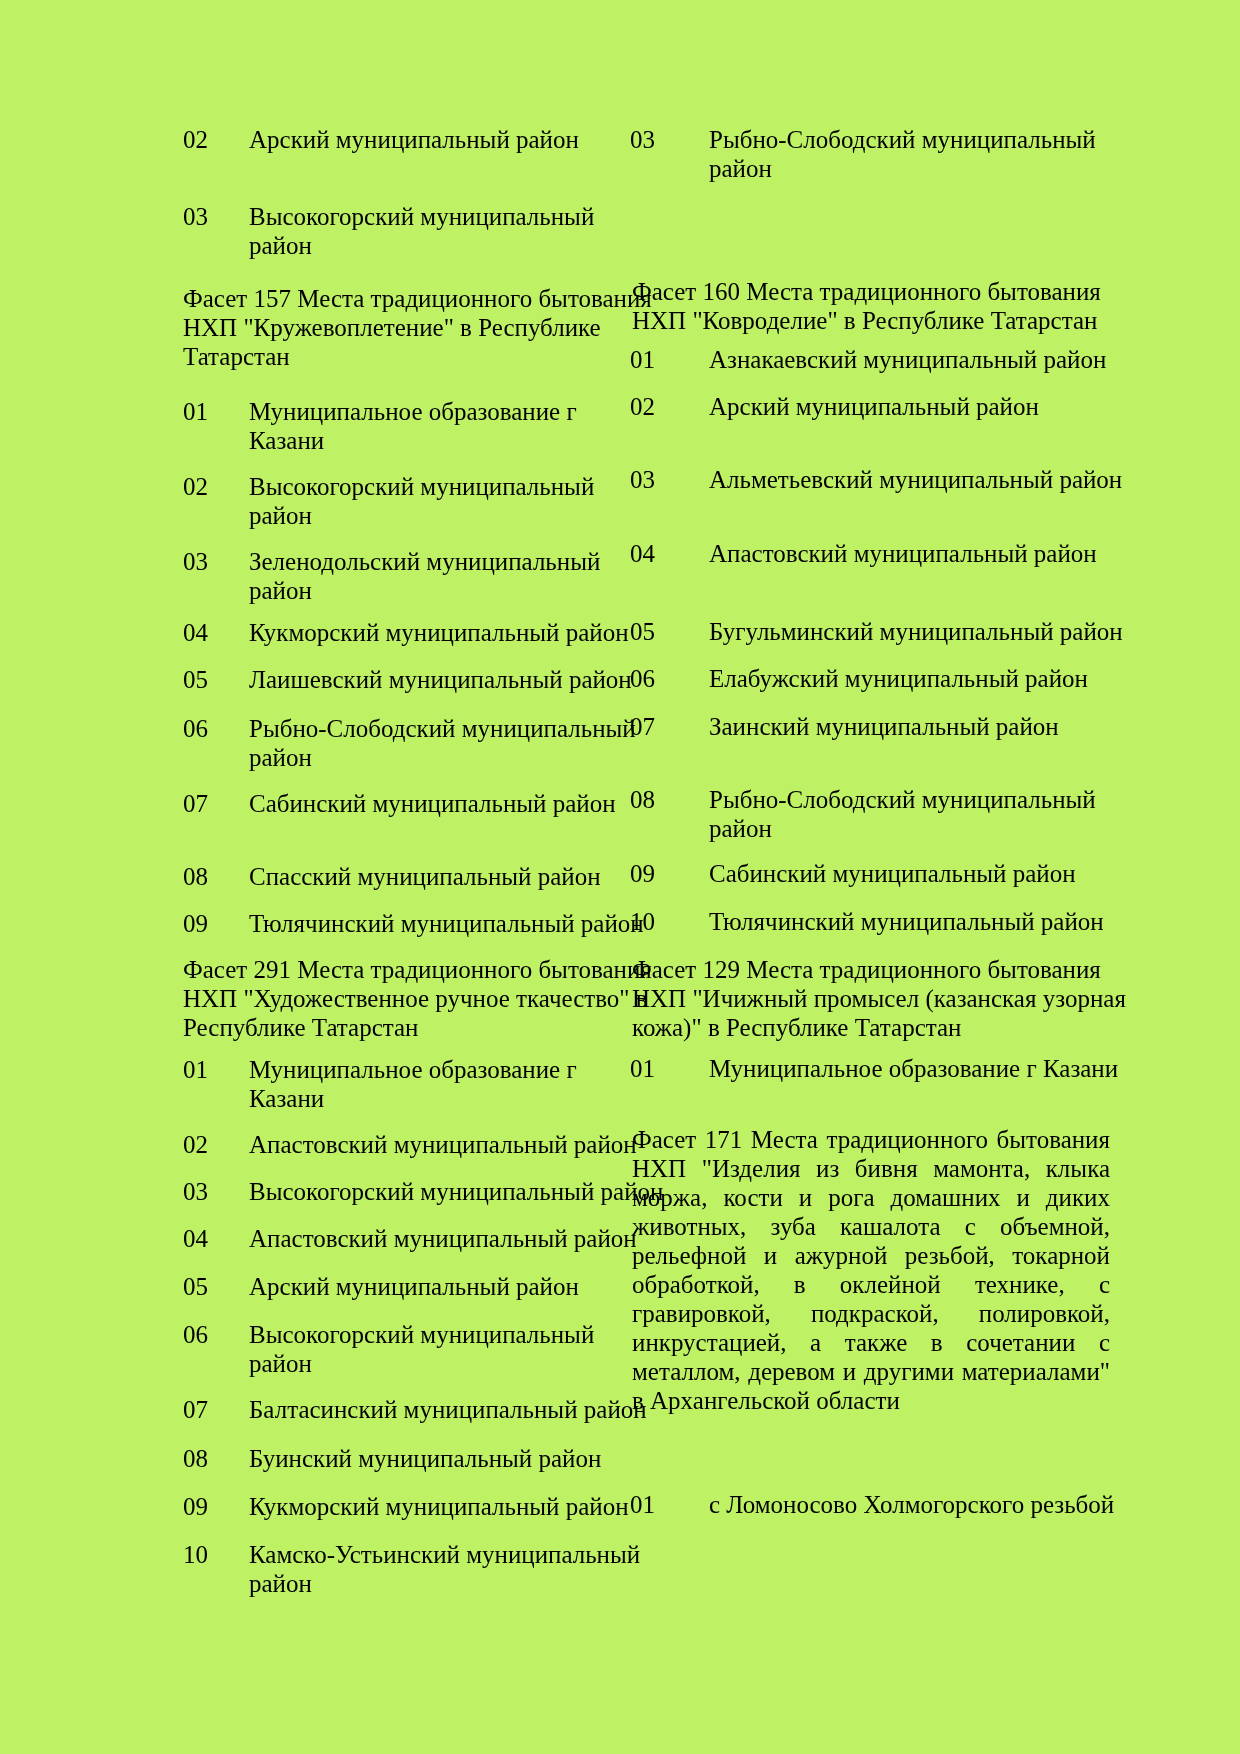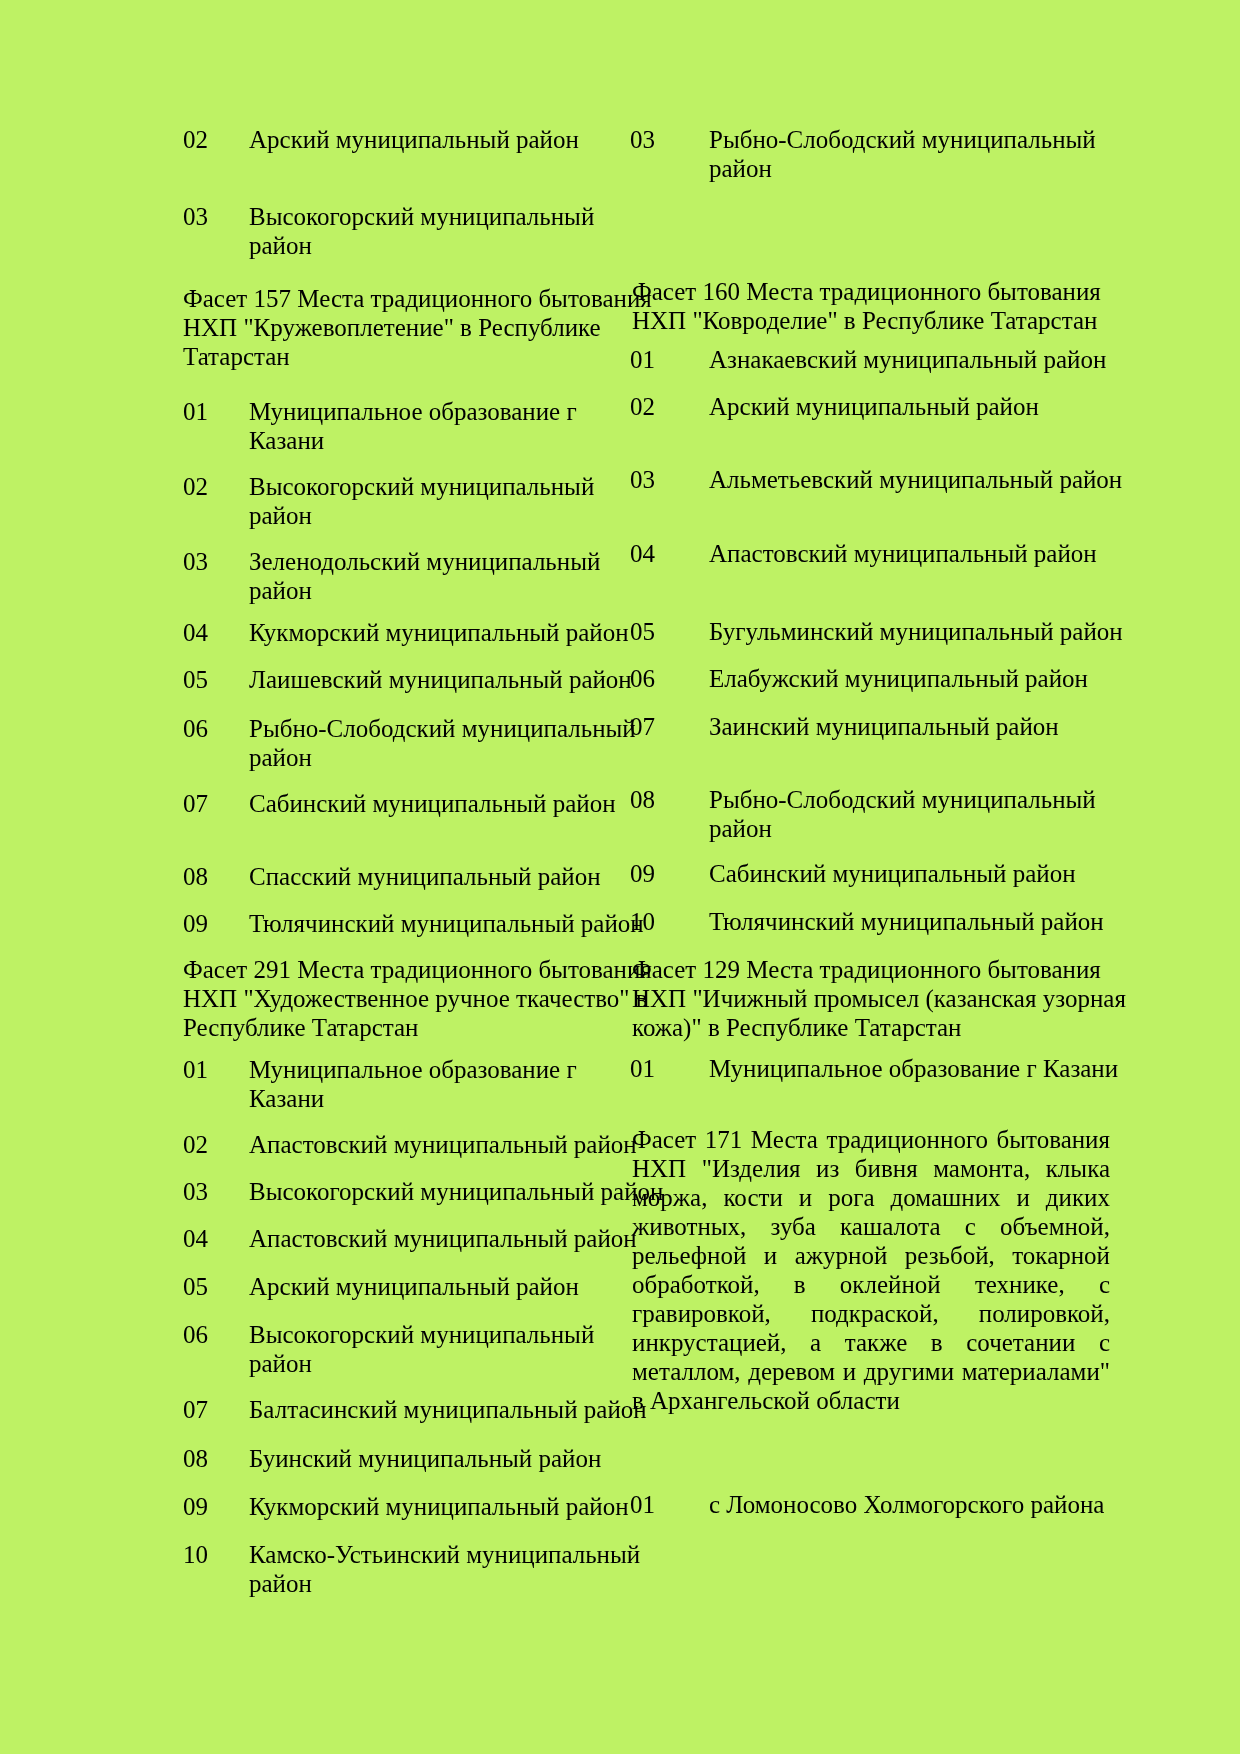--- a/index.html
+++ b/index.html
@@ -211,16 +211,16 @@
 
   <div class="item r" style="top:1054px">
     <span class="num">01</span>
     <span class="lbl">Муниципальное образование г Казани</span>
   </div>
 
   <div class="facet-title r just" style="top:1125px">Фасет 171 Места традиционного бытования НХП "Изделия из бивня мамонта, клыка моржа, кости и рога домашних и диких животных, зуба кашалота с объемной, рельефной и ажурной резьбой, токарной обработкой, в оклейной технике, с гравировкой, подкраской, полировкой, инкрустацией, а также в сочетании с металлом, деревом и другими материалами" в Архангельской области</div>
 
   <div class="item r" style="top:1490px">
     <span class="num">01</span>
-    <span class="lbl">с Ломоносово Холмогорского района</span>
+    <span class="lbl">с Ломоносово Холмогорского резьбой</span>
   </div>
 
 </div>
 
 </body></html>

